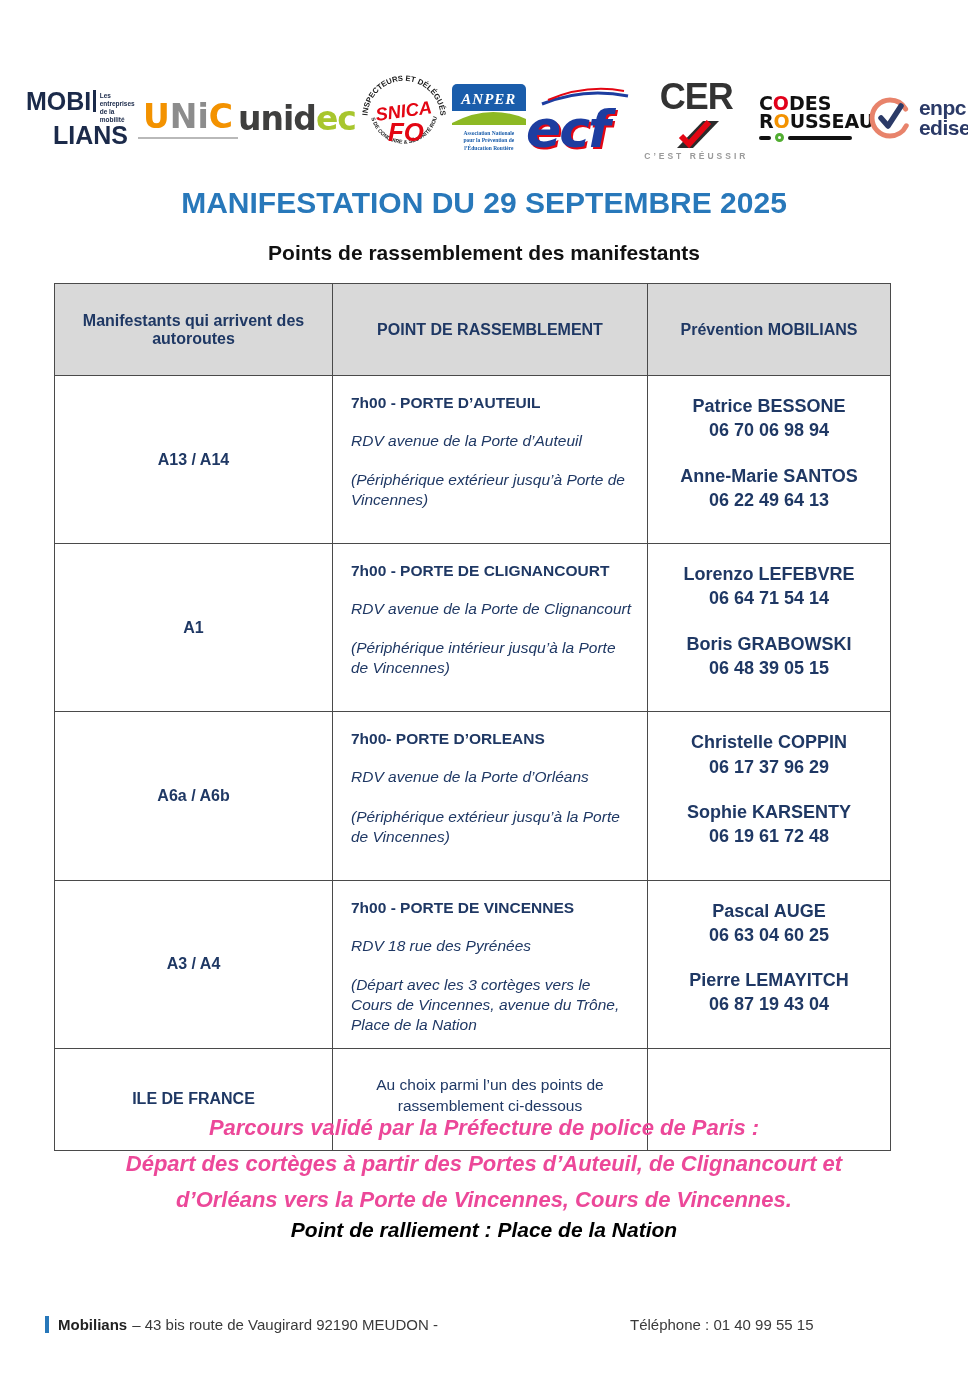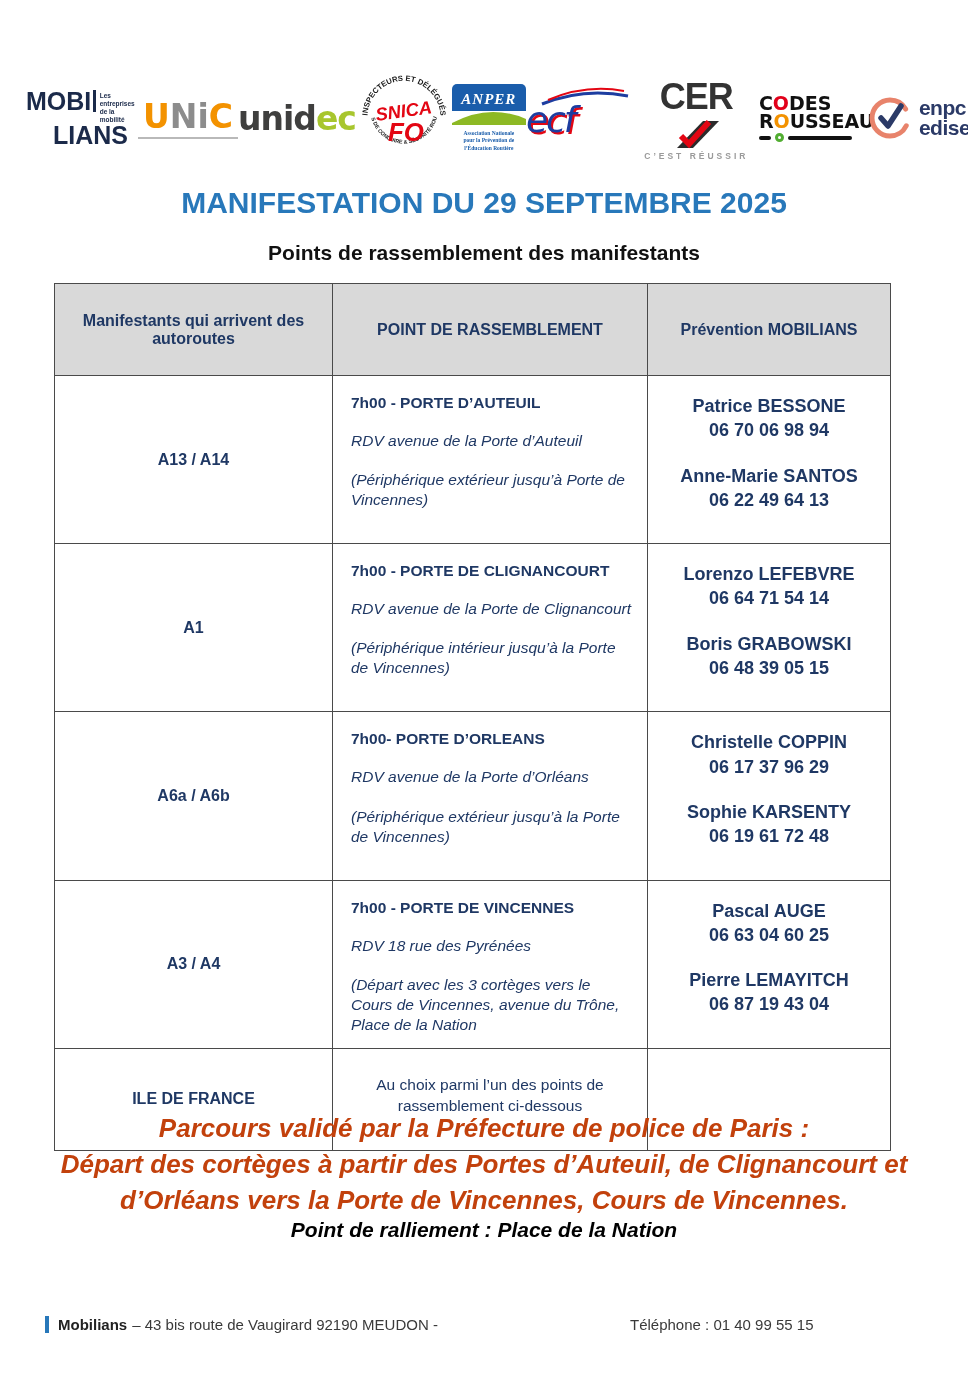--- a/index.html
+++ b/index.html
@@ -44,21 +44,21 @@
 
   
   .logo-anper { width:74px; text-align:center;font-family:Liberation Serif, serif; }
   .anper-box { background:#1a5dab; color:#fff; font-style:italic; font-weight:bold;
                font-size:15px; padding:7px 2px 3px; border-radius:5px 5px 0 0; letter-spacing:1px; }
   .anper-tag { font-size:5.5px; color:#1a5dab; font-weight:bold; line-height:1.3; margin-top:1px; }
 
   
   .logo-ecf { position:relative; width:108px; height:58px; }
   .ecf-swoosh { position:absolute; top:-2px; left:12px; }
-  .ecf-text { position:absolute; top:10px; left:0; font-size:36px; font-weight:400; font-style:italic;
+  .ecf-text { position:absolute; top:10px; left:0; font-size:52px; font-weight:700; font-style:italic;
               color:#1d3da0; text-shadow:2px 2px 0 #e30613; letter-spacing:-2px;
               font-family:"DejaVu Sans", sans-serif;text-align:center; }
 
   
   .logo-cer { text-align:center; width:125px; }
   .cer-row { display:flex; align-items:center; justify-content:center;flex-direction:column; }
   .cer-text { font-size:36px; font-weight:900; color:#333333; letter-spacing:-1px; }
   .cer-tag { font-size:8.5px; letter-spacing:3px; color:#9a9a9a; margin-top:1px; font-weight:bold; }
 
   
@@ -97,21 +97,21 @@
   td.point .pt-title { font-weight:bold; margin:0 0 19px 0; }
   td.point .pt-rdv { font-style:italic; margin:0 0 19px 0; line-height:1.3; }
   td.point .pt-note { font-style:italic; margin:0; line-height:1.3; }
   td.point-center { vertical-align:top; padding:26px 22px 10px; font-size:15.5px;
                     text-align:center; line-height:1.35; }
   td.refs { vertical-align:top; padding:18px 10px 10px; text-align:center; font-size:18px; }
   .ref { margin-bottom:21px; font-weight:bold; line-height:1.35; }
 
   
   .route-note { position:absolute; top:1110px; width:100%; text-align:center;
-                color:#c2410c; font-weight:bold; font-style:italic; font-size:26px;
+                color:#ec4899; font-weight:bold; font-style:italic; font-size:22px;
                 line-height:36px; }
   .rally-point { position:absolute; top:1218px; width:100%; text-align:center;
                  color:#000000; font-weight:bold; font-style:italic; font-size:21px; }
 
   
   .page-footer { position:absolute; top:1316px; left:45px; right:40px;
                  font-size:15px; color:#3a3a3a; }
   .footer-left { position:absolute; left:0; top:0; display:flex; align-items:center; }
   .footer-bar { width:4px; height:17px; background:#2878ba; margin-right:9px; }
   .footer-org { font-weight:bold; color:#222; margin-right:5px; }

